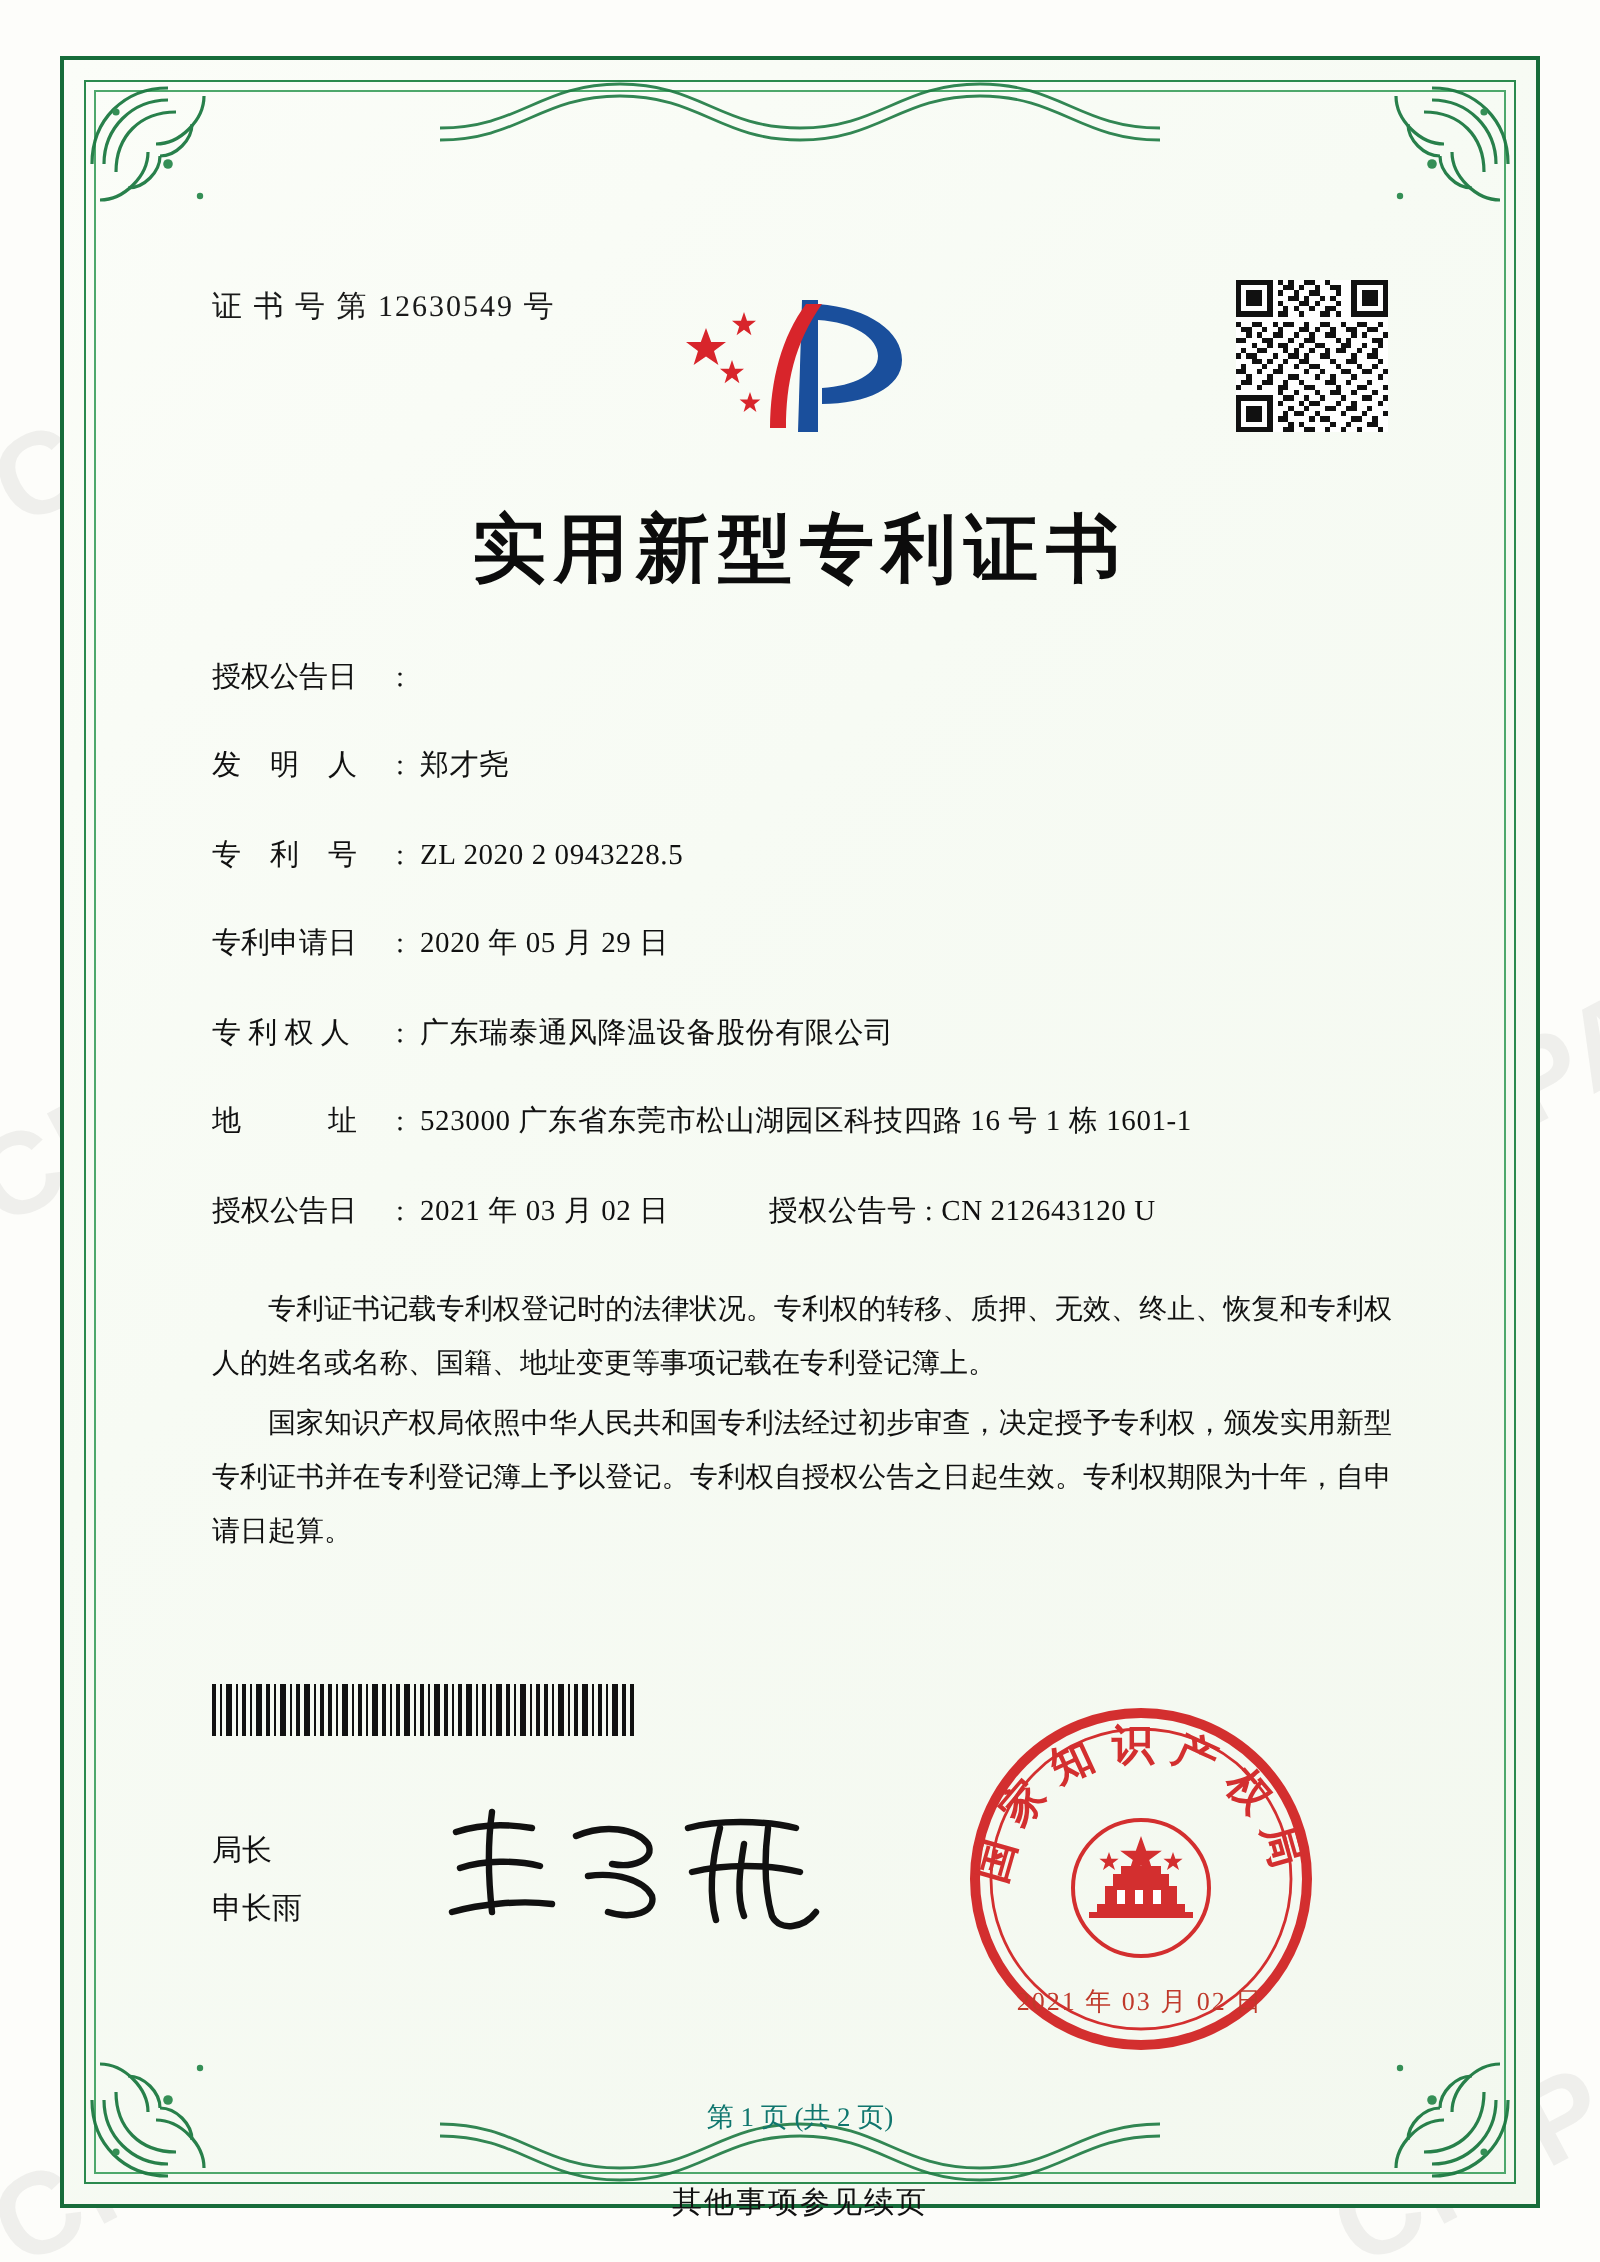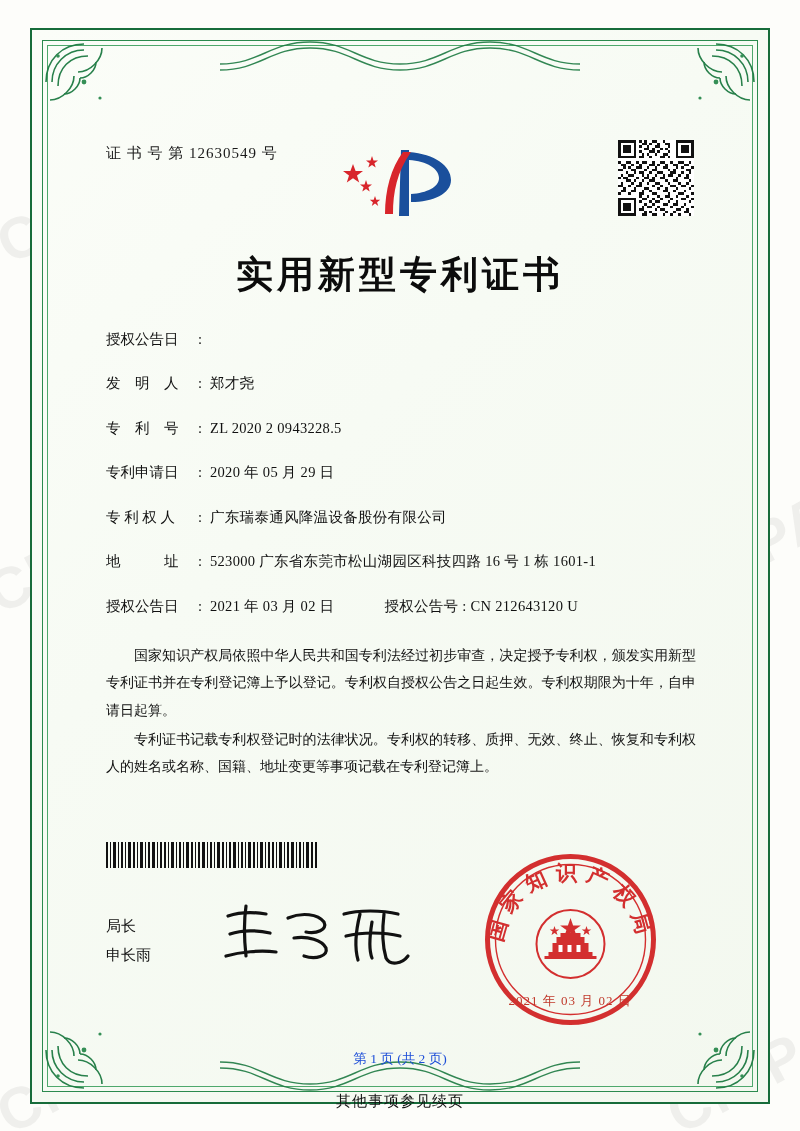--- a/index.html
+++ b/index.html
@@ -223,21 +223,21 @@
     letter-spacing: 1px;
   }
 
   .page-num {
     position: absolute;
     bottom: 6px;
     left: 0;
     right: 0;
     text-align: center;
     font-size: 13.5px;
-    color: #1d4ed8;
+    color: #0f766e;
   }
 
   .footer-note {
     position: absolute;
     left: 0; right: 0;
     top: 1078px;
     text-align: center;
     font-size: 15px;
     color: #111;
     letter-spacing: 1px;
@@ -598,22 +598,22 @@
         <span class="field-value">
           <span>2021 年 03 月 02 日</span>
           <span class="inline-extra">授权公告号</span>
           <span>:</span>
           <span>CN 212643120 U</span>
         </span>
       </div>
     </div>
 
     <div class="paragraphs">
+      <p>专利证书记载专利权登记时的法律状况。专利权的转移、质押、无效、终止、恢复和专利权人的姓名或名称、国籍、地址变更等事项记载在专利登记簿上。</p>
       <p>国家知识产权局依照中华人民共和国专利法经过初步审查，决定授予专利权，颁发实用新型专利证书并在专利登记簿上予以登记。专利权自授权公告之日起生效。专利权期限为十年，自申请日起算。</p>
-      <p>专利证书记载专利权登记时的法律状况。专利权的转移、质押、无效、终止、恢复和专利权人的姓名或名称、国籍、地址变更等事项记载在专利登记簿上。</p>
     </div>
 
     <svg class="barcode" viewBox="0 0 212 26" preserveAspectRatio="none" shape-rendering="crispEdges">
       <rect width="212" height="26" fill="#ffffff" opacity="0"></rect>
       <g fill="#111111">
         <rect x="0" y="0" width="2" height="26"></rect>
           <rect x="4" y="0" width="1" height="26"></rect>
         <rect x="7" y="0" width="3" height="26"></rect>
           <rect x="12" y="0" width="1" height="26"></rect>
         <rect x="15" y="0" width="2" height="26"></rect>

